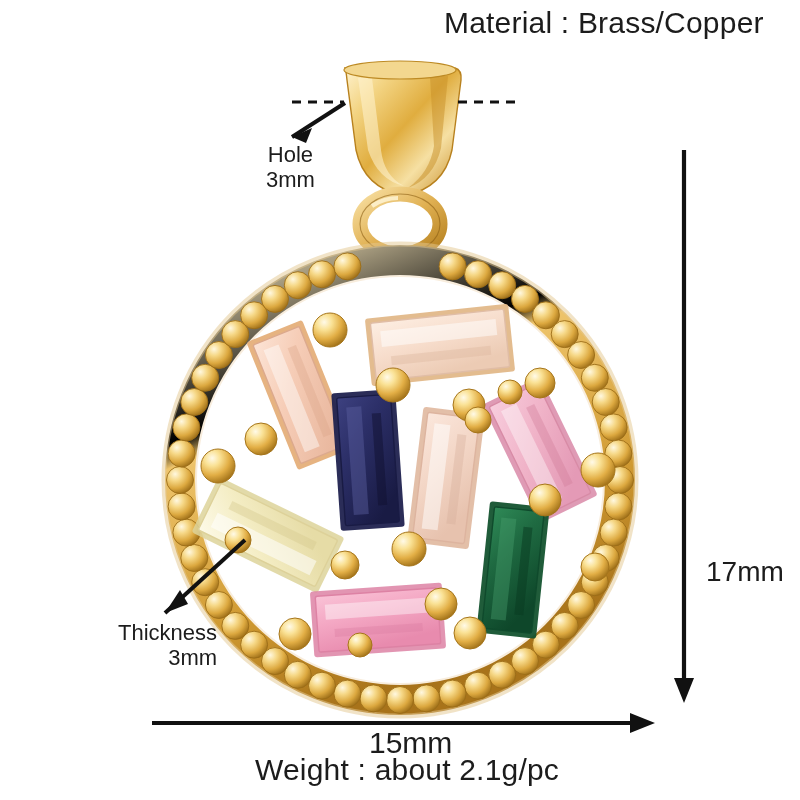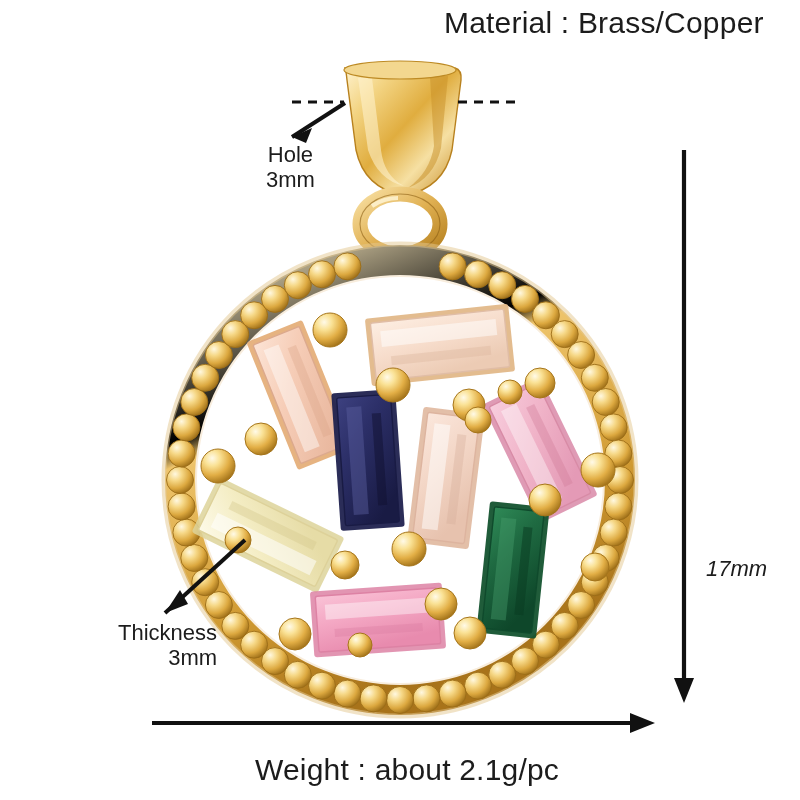--- a/index.html
+++ b/index.html
@@ -22,22 +22,21 @@
   #weight-label{
     left:255px;top:753px;
     font-size:30px;letter-spacing:.2px;
   }
   #width-label{
     left:369px;top:726px;
     font-size:30px;
   }
   #height-label{
     left:706px;top:556px;
-    font-size:22px;
-    font-style:italic;
+    font-size:28px;
   }
   #hole-label{
     left:266px;top:142px;
     font-size:22px;line-height:25px;text-align:center;
   }
   #thickness-label{
     left:118px;top:620px;
     font-size:22px;line-height:25px;text-align:right;
   }
   #thickness-label .l2{display:block;}
@@ -311,17 +310,18 @@
   <div class="txt" id="hole-label">
     <span>Hole</span>
     <span class="l2">3mm</span>
   </div>
 
   <div class="txt" id="thickness-label">
     <span>Thickness</span>
     <span class="l2">3mm</span>
   </div>
 
+  <div class="txt" id="width-label">15mm</div>
 
   <div class="txt" id="height-label">17mm</div>
 
   <div class="txt" id="weight-label">Weight : about 2.1g/pc</div>
 </div>
 
 </body></html>

